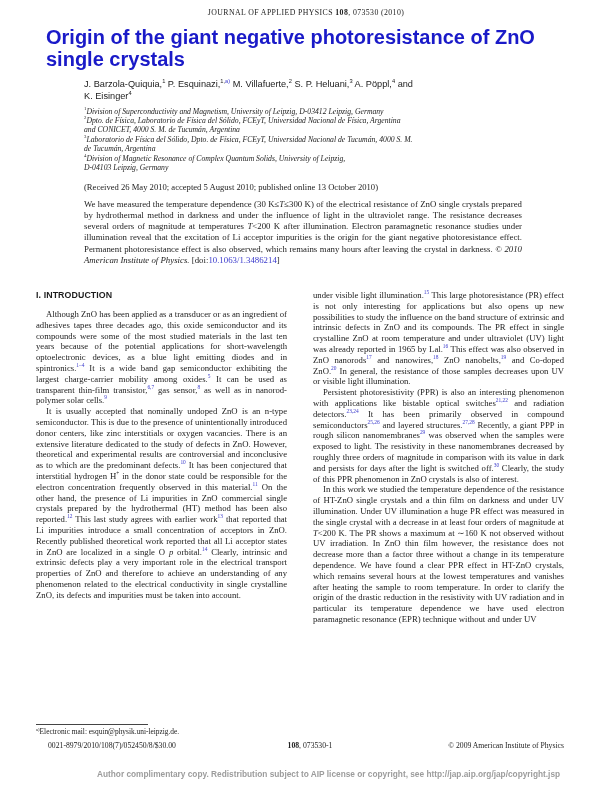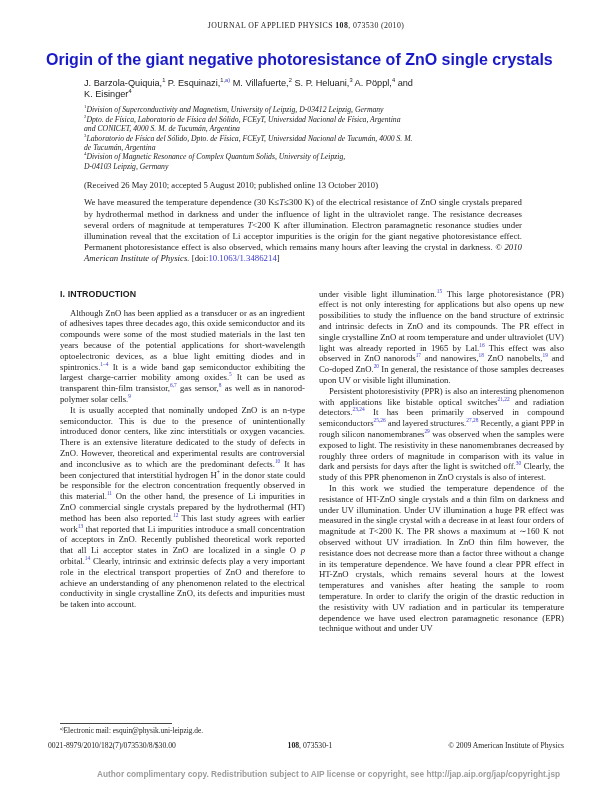--- a/index.html
+++ b/index.html
@@ -9,31 +9,31 @@
     margin:0 auto;
     background:#ffffff;
     font-family:"Liberation Serif", serif;
     color:#1c1c1c;
     overflow:hidden;
     box-sizing:border-box;
   }
   sup { font-size:0.62em; line-height:0; vertical-align:super; }
   .link { color:var(--link-color,#3a3acc); }
   .journal-header {
-    padding-top:21px;
+    padding-top:8px;
     text-align:center;
     font-size:7.8px;
     letter-spacing:0.4px;
     color:#222;
   }
   .paper-title {
-    margin:21px 46px 0 46px;
+    margin:9px 46px 0 46px;
     font-family:"Liberation Sans", sans-serif;
     font-weight:bold;
-    font-size:16px;
+    font-size:20px;
     line-height:1.1;
     color:var(--title-color,#1a1ac8);
   }
   .authors {
     margin:9px 92px 0 84px;
     font-family:"Liberation Sans", sans-serif;
     font-size:9.2px;
     line-height:1.28;
     color:#222;
   }
@@ -48,22 +48,22 @@
     font-size:8.6px;
   }
   .abstract {
     margin:7px 90px 0 84px;
     font-size:8.8px;
     line-height:11.2px;
     text-align:justify;
   }
   .columns {
     display:flex;
-    gap:14px;
-    margin:24px 48px 0 60px;
+    gap:26px;
+    margin:24px 48px 0 36px;
     height:447px;
     justify-content:flex-end;
   }
   .col { flex:1; min-width:0; }
   .col-left { display:flex; flex-direction:column; }
   .section-heading {
     font-family:"Liberation Sans", sans-serif;
     font-weight:bold;
     font-size:8.8px;
     margin:0 0 9px 0;
@@ -142,20 +142,20 @@
 
     <div class="col">
       <p class="para"><span>under visible light illumination.</span><sup class="link">15</sup><span> This large photoresistance (PR) effect is not only interesting for applications but also opens up new possibilities to study the influence on the band structure of extrinsic and intrinsic defects in ZnO and its compounds. The PR effect in single crystalline ZnO at room temperature and under ultraviolet (UV) light was already reported in 1965 by Lal.</span><sup class="link">16</sup><span> This effect was also observed in ZnO nanorods</span><sup class="link">17</sup><span> and nanowires,</span><sup class="link">18</sup><span> ZnO nanobelts,</span><sup class="link">19</sup><span> and Co-doped ZnO.</span><sup class="link">20</sup><span> In general, the resistance of those samples decreases upon UV or visible light illumination.</span></p>
       <p class="para indent"><span>Persistent photoresistivity (PPR) is also an interesting phenomenon with applications like bistable optical switches</span><sup class="link">21,22</sup><span> and radiation detectors.</span><sup class="link">23,24</sup><span> It has been primarily observed in compound semiconductors</span><sup class="link">25,26</sup><span> and layered structures.</span><sup class="link">27,28</sup><span> Recently, a giant PPP in rough silicon nanomembranes</span><sup class="link">29</sup><span> was observed when the samples were exposed to light. The resistivity in these nanomembranes decreased by roughly three orders of magnitude in comparison with its value in dark and persists for days after the light is switched off.</span><sup class="link">30</sup><span> Clearly, the study of this PPR phenomenon in ZnO crystals is also of interest.</span></p>
       <p class="para indent"><span>In this work we studied the temperature dependence of the resistance of HT-ZnO single crystals and a thin film on darkness and under UV illumination. Under UV illumination a huge PR effect was measured in the single crystal with a decrease in at least four orders of magnitude at </span><i>T</i><span>&lt;200 K. The PR shows a maximum at ∼160 K not observed without UV irradiation. In ZnO thin film however, the resistance does not decrease more than a factor three without a change in its temperature dependence. We have found a clear PPR effect in HT-ZnO crystals, which remains several hours at the lowest temperatures and vanishes after heating the sample to room temperature. In order to clarify the origin of the drastic reduction in the resistivity with UV radiation and in particular its temperature dependence we have used electron paramagnetic resonance (EPR) technique without and under UV</span></p>
     </div>
 
   </div>
 
   <div class="footer-row">
-    <span class="left-slot">0021-8979/2010/182(7)/073530/8/$30.00</span>
+    <span class="left-slot">0021-8979/2010/108(7)/052450/8/$30.00</span>
     <span class="mid"><b>108</b><span>, 073530-1</span></span>
     <span class="right-slot">© 2009 American Institute of Physics</span>
   </div>
 
   <div class="watermark">Author complimentary copy. Redistribution subject to AIP license or copyright, see http://jap.aip.org/jap/copyright.jsp</div>
 
 </div>
 
 </body></html>

